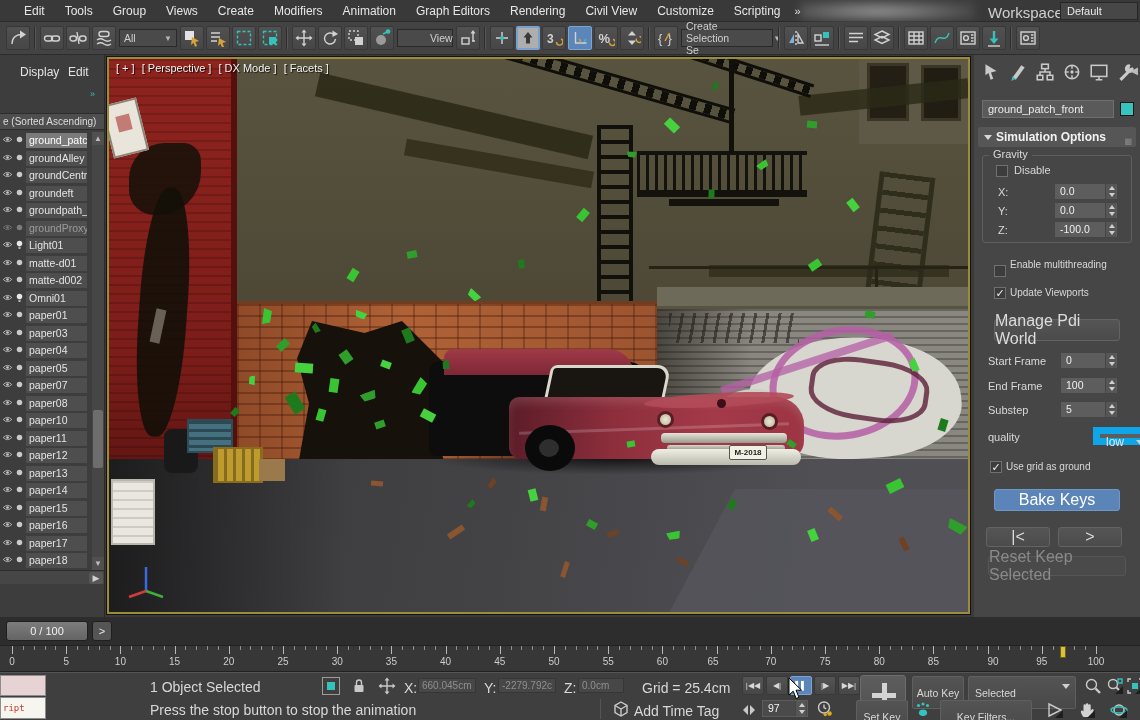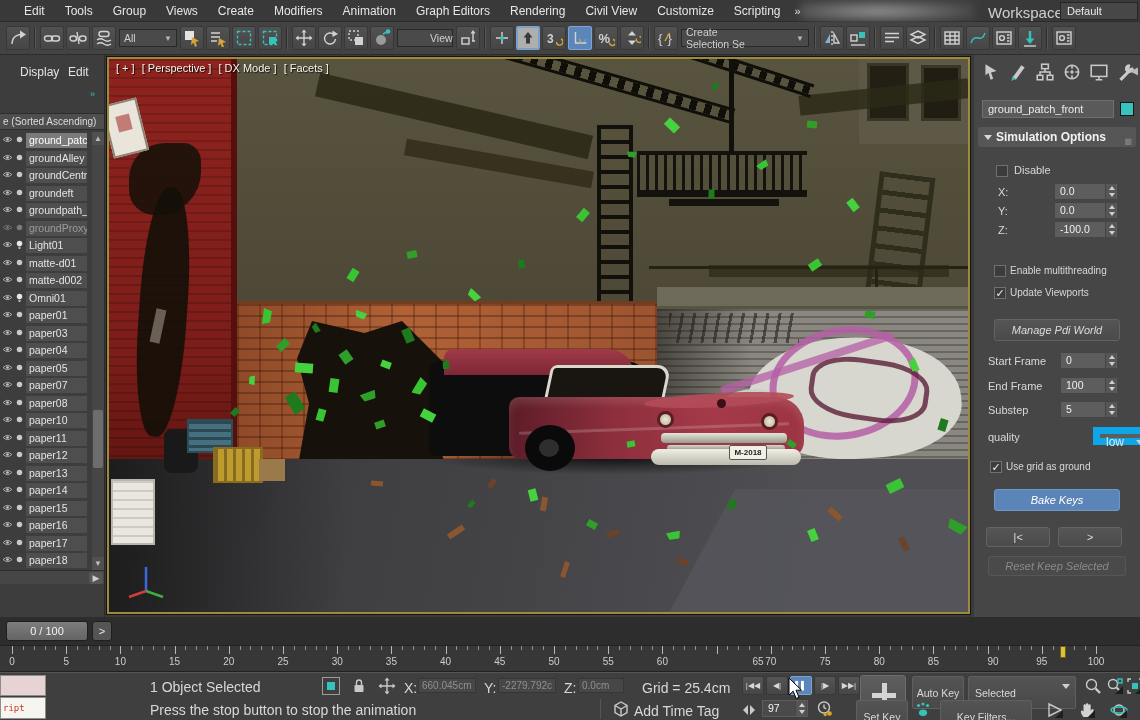--- a/index.html
+++ b/index.html
@@ -88,21 +88,21 @@
   .spin { position:absolute; height:17px; background:#5d5d5d; border:1px solid #454545;
     color:#efefef; font-size:10.5px; line-height:15px; padding-left:5px; }
   .spin .arrs { position:absolute; right:1px; top:0; width:11px; height:15px; background:#565656; border-left:1px solid #454545; }
   .spin .arrs:before, .spin .arrs:after { content:""; position:absolute; left:2.5px; width:0; height:0;
     border-left:3px solid transparent; border-right:3px solid transparent; }
   .spin .arrs:before { top:2px; border-bottom:4px solid #cfcfcf; }
   .spin .arrs:after  { bottom:2px; border-top:4px solid #cfcfcf; }
   .cb { position:absolute; width:12px; height:12px; background:#3c3c3c; border:1px solid #707070;
     color:#f0f0f0; font-size:11px; line-height:11px; text-align:center; }
   .cp-btn { position:absolute; background:linear-gradient(#555,#4b4b4b); border:1px solid #636363;
-    border-radius:3px; color:#dcdcdc; font-size:11px; display:flex; align-items:center; justify-content:center;font-style:italic; }
+    border-radius:3px; color:#dcdcdc; font-size:16px; display:flex; align-items:center; justify-content:center; }
   .cp-btn.primary { background:#5b84b8; border-color:#6f97c7; color:#ffffff; }
   .cp-btn.disabled { color:#8a8a8a; background:#4a4a4a; border-color:#565656; }
   .cp-dd { position:absolute; height:18px; background:#5d5d5d; border:7px solid #0ea5e9; color:#e8e8e8;
     font-size:12px; line-height:16px; padding-left:6px;margin-left:33px; }
   .cp-dd .arr { position:absolute; right:4px; top:6px; width:0; height:0;
     border-left:4px solid transparent; border-right:4px solid transparent; border-top:5px solid #cfcfcf; }
 
   
   #timeslider { position:absolute; left:0; top:617px; width:1140px; height:28px; background:#2d2d2d; }
   #ts-handle { position:absolute; left:6px; top:4px; width:82px; height:20px;
@@ -299,21 +299,21 @@
         </svg>
       </div>
       <div class="tb-div"></div>
       <div class="tb-cell">
         <svg viewBox="0 0 18 18">
           <text x="1" y="14" font-size="13" fill="#d2d2d2" stroke="none">{</text>
           <text x="10.5" y="14" font-size="13" fill="#d2d2d2" stroke="none">}</text>
           <path d="M8 12L12.5 4" stroke="#d9a33a"></path>
         </svg>
       </div>
-      <div class="tb-dd" style="width: 128px; gap: 40px;">
+      <div class="tb-dd" style="width: 92px; gap: 40px;">
         <span>Create Selection Se</span>
         <span class="arr">▼</span>
       </div>
       <div class="tb-div"></div>
       <div class="tb-cell">
         <svg viewBox="0 0 18 18">
           <polygon points="2,14 7,5 7,14" fill="#7fb2d9" stroke="none"></polygon>
           <polygon points="16,14 11,5 11,14"></polygon>
           <path d="M9 2v14" stroke-dasharray="2 2"></path>
         </svg>
@@ -813,31 +813,34 @@
       </div>
     <div id="cp-collapse">◀</div>
     <div id="cp-name">ground_patch_front</div>
     <div id="cp-swatch"></div>
     <div id="cp-rollout">
       <span class="tri"></span>
       <span>Simulation Options</span>
       <span class="grip">▦</span>
     </div>
 
+    <div class="cp-group" style="left:8px;top:100px;width:150px;height:88px">
+      <span class="cp-grouplabel">Gravity</span>
+    </div>
     <div class="cb" style="left:22px;top:110px"></div>
     <span class="cp-label" style="left:40px;top:109px">Disable</span>
     <span class="cp-label" style="left:24px;top:131px">X:</span>
     <div class="spin" style="left:80px;top:128px;width:64px"><span>0.0</span><span class="arrs"></span></div>
     <span class="cp-label" style="left:24px;top:150px">Y:</span>
     <div class="spin" style="left:80px;top:147px;width:64px"><span>0.0</span><span class="arrs"></span></div>
     <span class="cp-label" style="left:24px;top:169px">Z:</span>
     <div class="spin" style="left:80px;top:166px;width:64px"><span>-100.0</span><span class="arrs"></span></div>
 
     <div class="cb" style="left:20px;top:210px"></div>
-    <span class="cp-label cp-small" style="left:36px;top:210px">Enable multithreading</span>
+    <span class="cp-label cp-small" style="left:36px;top:204px">Enable multithreading</span>
     <div class="cb" style="left:20px;top:232px">✓</div>
     <span class="cp-label cp-small" style="left:36px;top:232px">Update Viewports</span>
 
     <div class="cp-btn" style="left:20px;top:264px;width:126px;height:22px">Manage Pdi World</div>
 
     <span class="cp-label" style="left:14px;top:300px">Start Frame</span>
     <div class="spin" style="left:86px;top:297px;width:58px"><span>0</span><span class="arrs"></span></div>
     <span class="cp-label" style="left:14px;top:325px">End Frame</span>
     <div class="spin" style="left:86px;top:322px;width:58px"><span>100</span><span class="arrs"></span></div>
     <span class="cp-label" style="left:14px;top:349px">Substep</span>
@@ -932,21 +935,21 @@
       <div class="tick" style="left: 629.88px; height: 4px;"></div>
       <div class="tick" style="left: 640.72px; height: 4px;"></div>
       <div class="tick" style="left: 651.56px; height: 4px;"></div>
       <div class="tick major" style="left: 662.4px; height: 8px;"></div>
       <div class="tick-label" style="left: 662.4px;">60</div>
       <div class="tick" style="left: 673.24px; height: 4px;"></div>
       <div class="tick" style="left: 684.08px; height: 4px;"></div>
       <div class="tick" style="left: 694.92px; height: 4px;"></div>
       <div class="tick" style="left: 705.76px; height: 4px;"></div>
       <div class="tick major" style="left: 716.6px; height: 8px;"></div>
-      <div class="tick-label" style="left: 758px;">65</div>
+      <div class="tick-label" style="left: 713px;">65</div>
       <div class="tick" style="left: 727.44px; height: 4px;"></div>
       <div class="tick" style="left: 738.28px; height: 4px;"></div>
       <div class="tick" style="left: 749.12px; height: 4px;"></div>
       <div class="tick" style="left: 759.96px; height: 4px;"></div>
       <div class="tick major" style="left: 770.8px; height: 8px;"></div>
       <div class="tick-label" style="left: 770.8px;">70</div>
       <div class="tick" style="left: 781.64px; height: 4px;"></div>
       <div class="tick" style="left: 792.48px; height: 4px;"></div>
       <div class="tick" style="left: 803.32px; height: 4px;"></div>
       <div class="tick" style="left: 814.16px; height: 4px;"></div>

